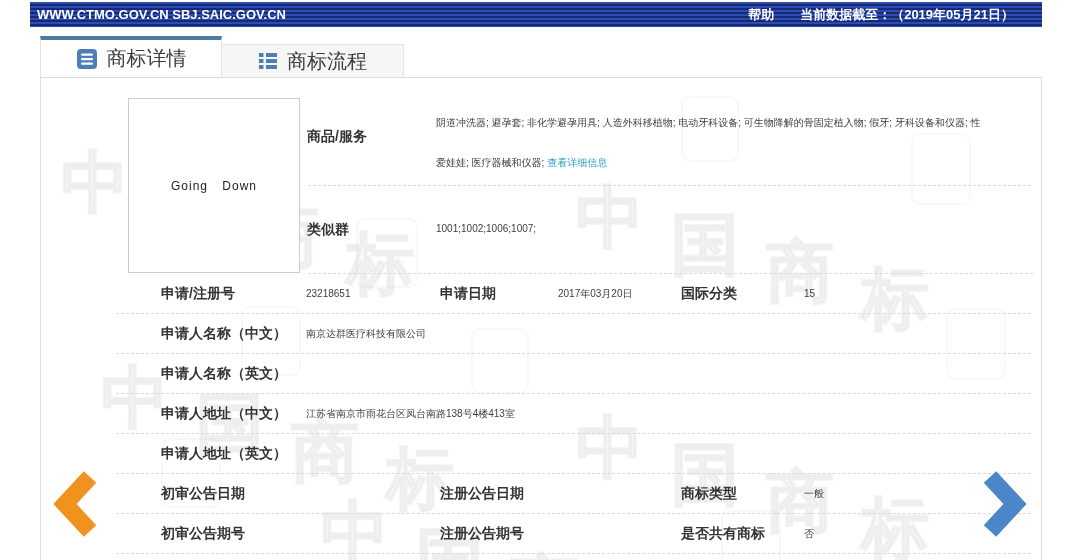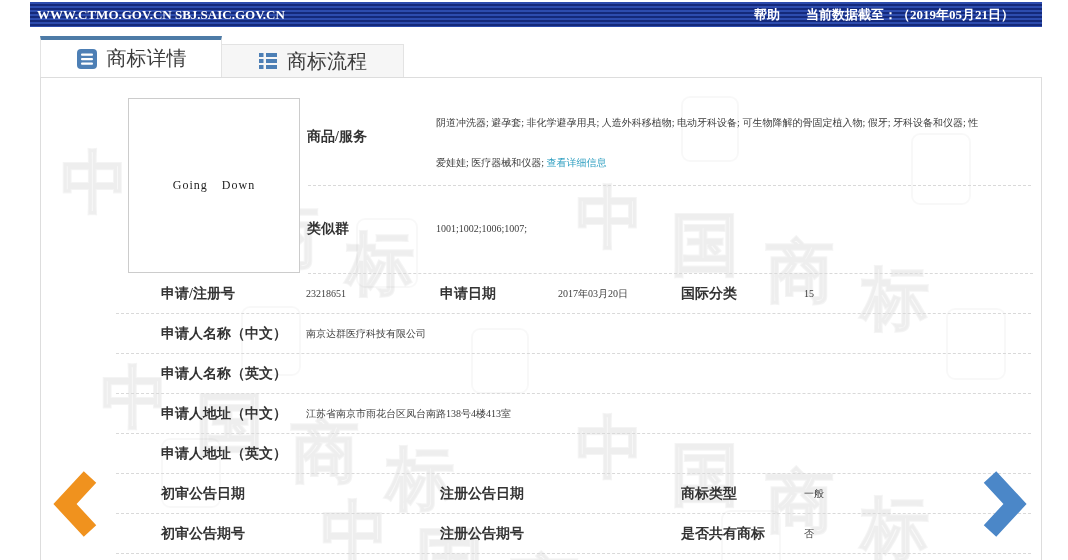--- a/index.html
+++ b/index.html
@@ -1,18 +1,18 @@
 <!DOCTYPE html>
 <html><head>
 <meta charset="utf-8">
 <style>
   * { margin:0; padding:0; box-sizing:border-box; }
   html,body { background:#fff; }
   body { font-family:"Liberation Sans","DejaVu Sans",sans-serif; color:#333; }
-  #stage { position:relative; width:1068px; height:560px; overflow:hidden; background:#fff;font-family:Liberation Serif, serif; }
+  #stage { position:relative; width:1068px; height:560px; overflow:hidden; background:#fff; }
 
   
   .topbar {
     position:absolute; left:30px; top:2px; width:1012px; height:25px;
     background:repeating-linear-gradient(180deg,#2d4cae 0 2px,#14297a 2px 4px);
     background-color:#1b3690;
     display:flex; align-items:center; justify-content:space-between;
     color:#fff; font-size:13px; font-weight:bold; padding:0 28px 0 7px;
   }
   .topbar-right { display:flex; align-items:center; gap:26px; }

